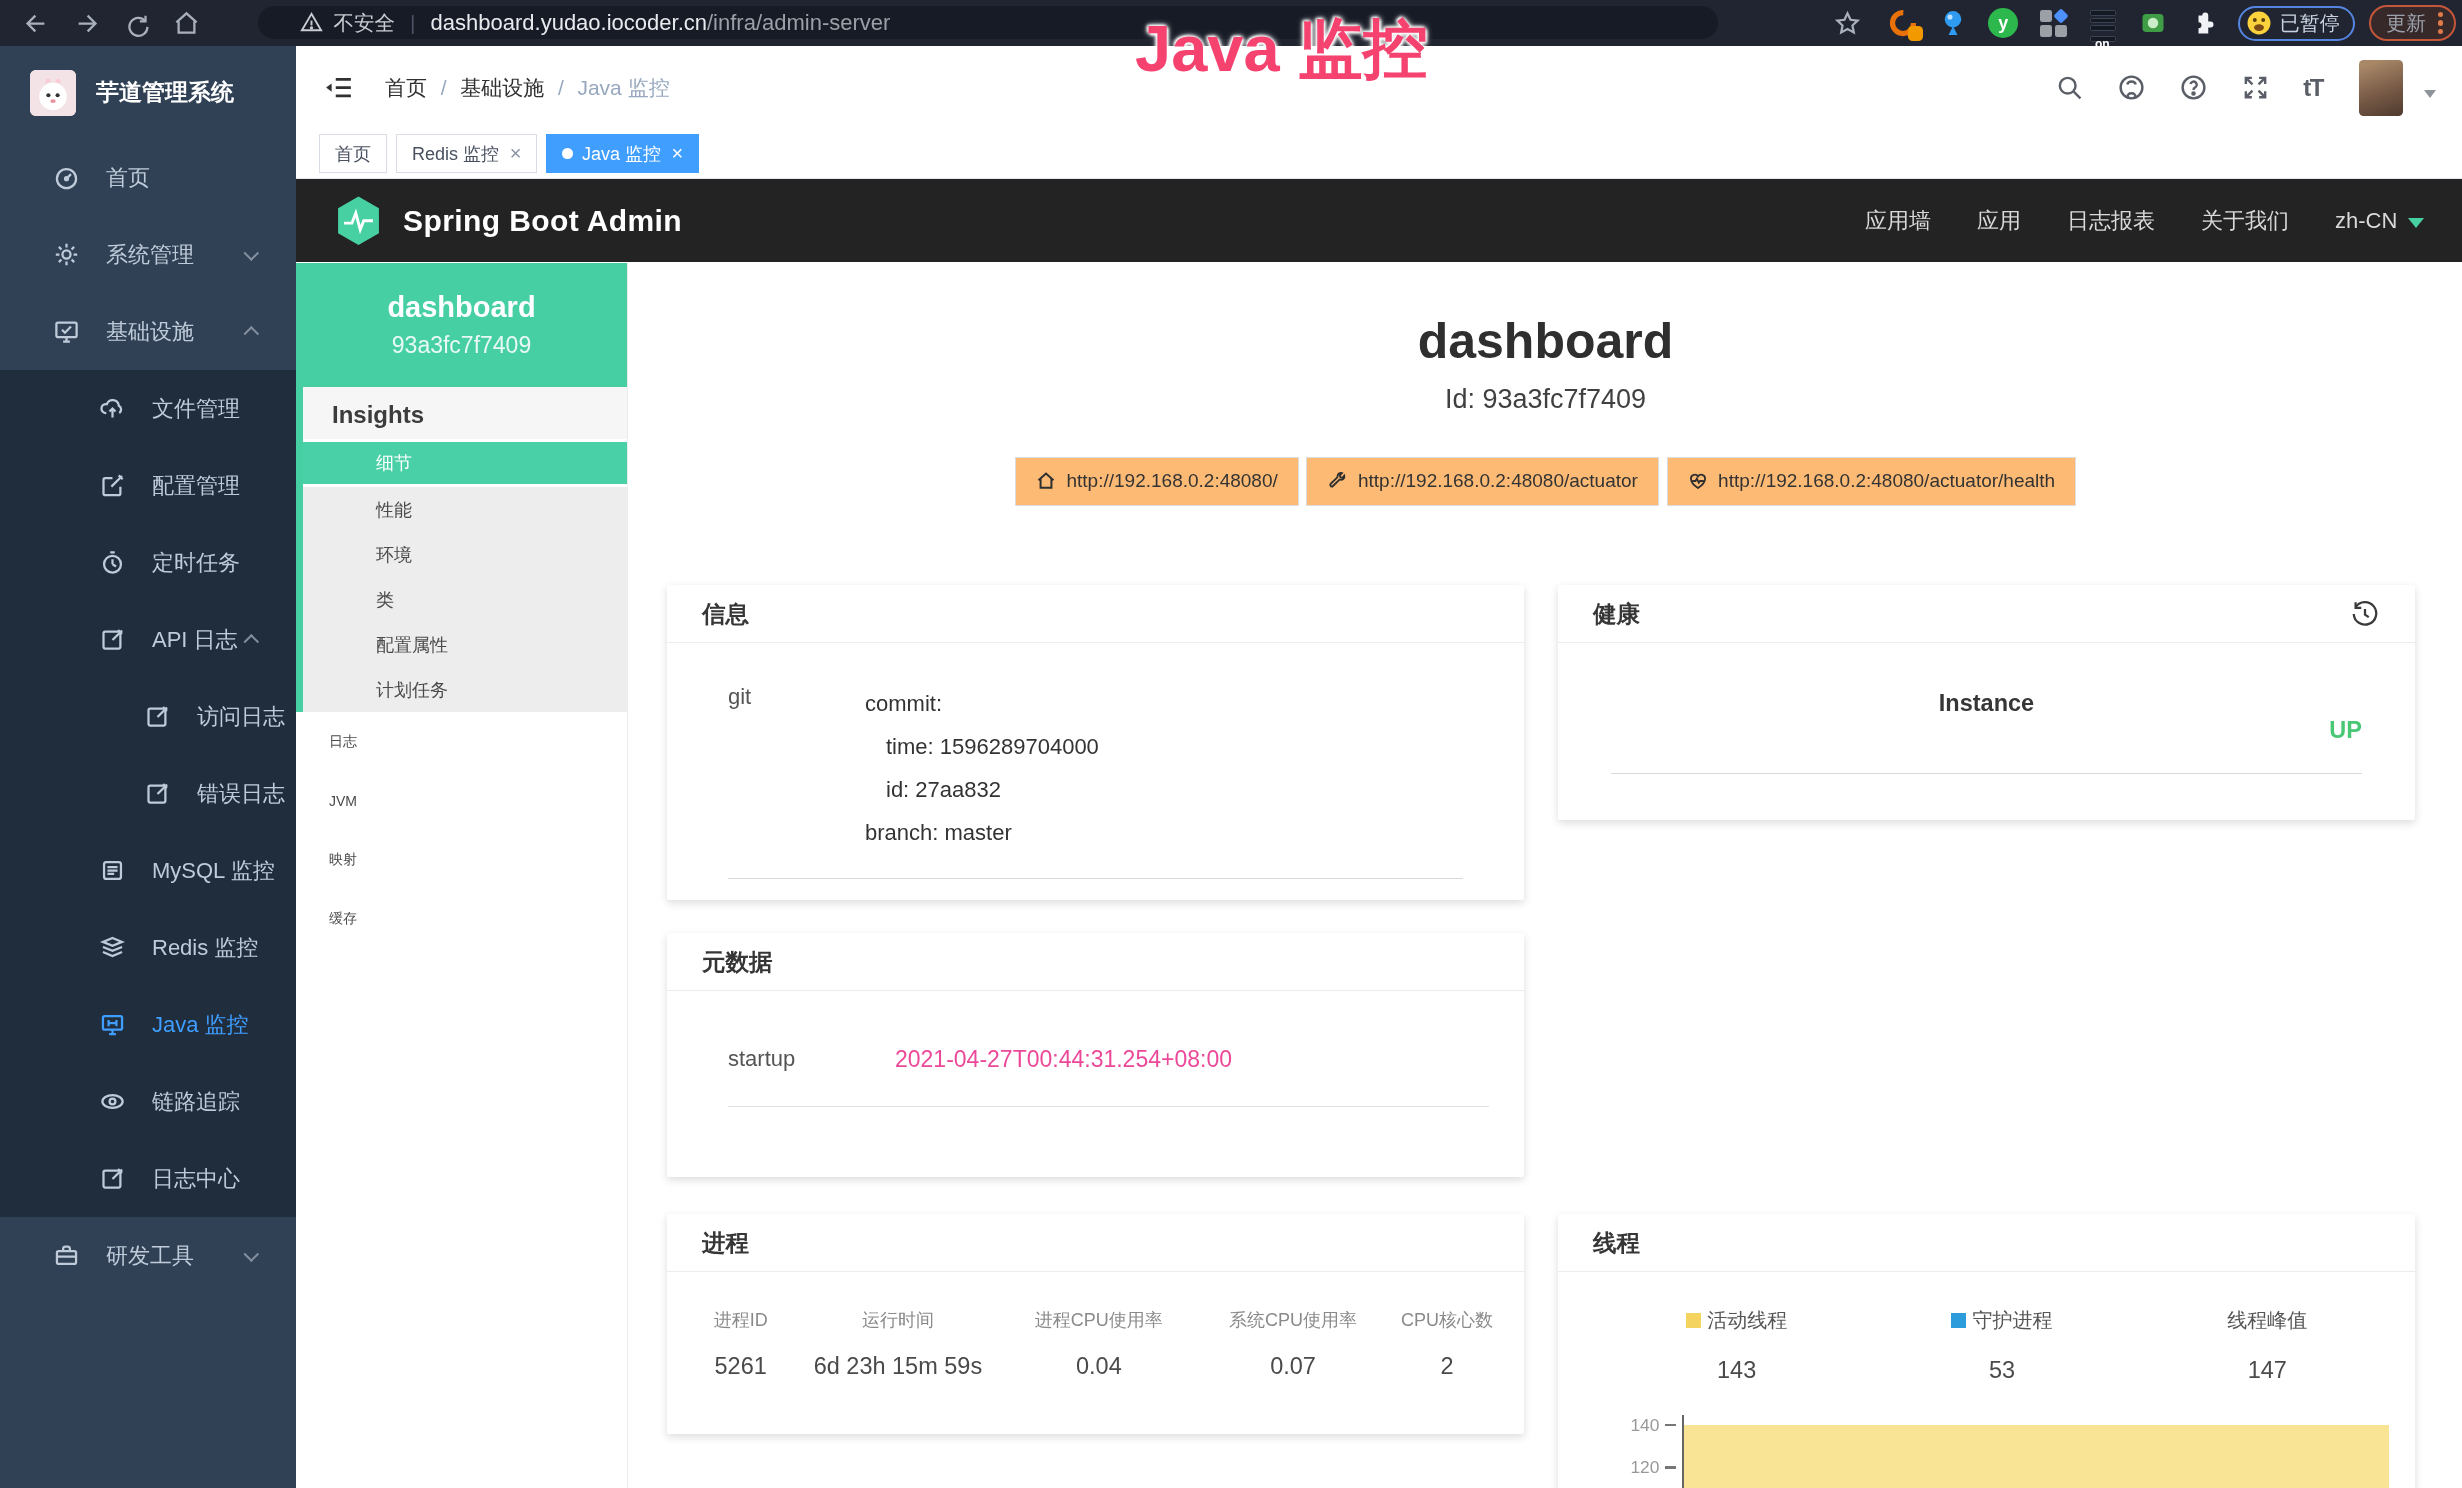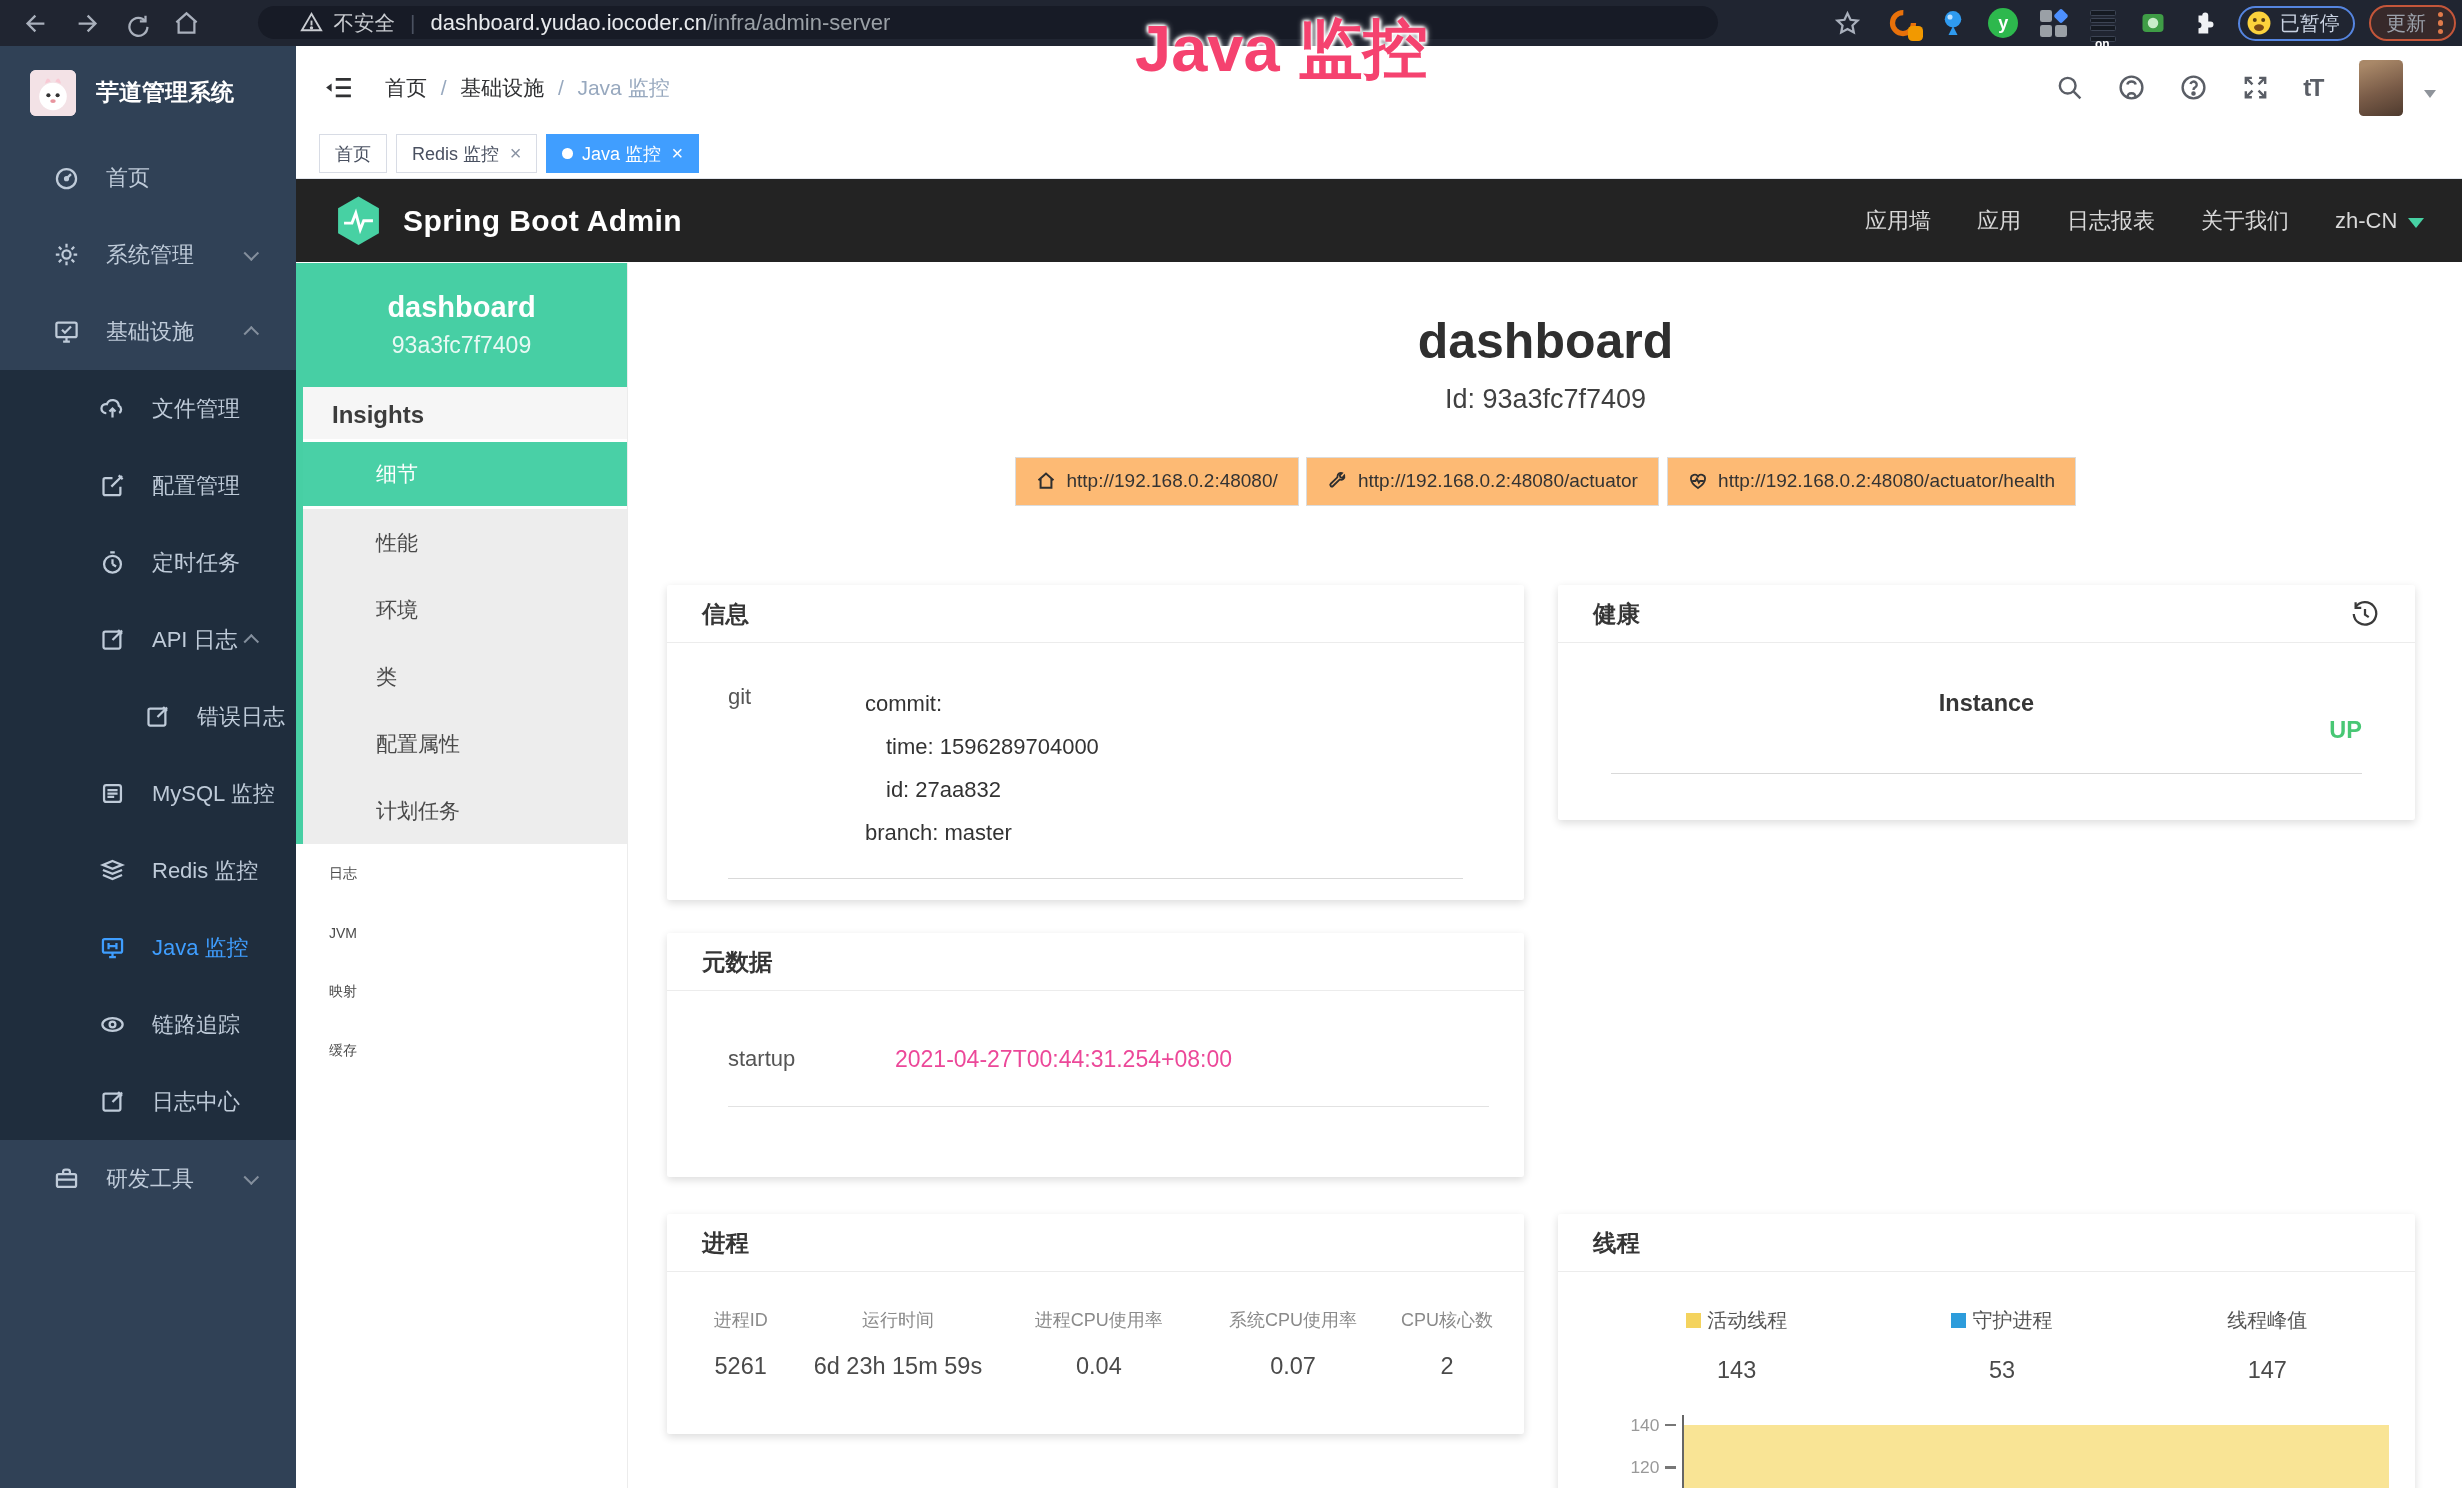--- a/index.html
+++ b/index.html
@@ -79,21 +79,21 @@
   .green-caret { width:0; height:0; border-left:8.3px solid transparent; border-right:8.3px solid transparent; border-top:10.6px solid #47d1a3; margin-left:10.6px; margin-top:4.6px; }
 
   
   .content { position:absolute; left:0; top:217px; width:100%; height:1226px; background:#fff; }
   .inst-nav { position:absolute; left:0; top:0; width:332px; height:100%; border-right:0.8px solid #ececec; background:#fff; }
   .inst-head { height:124px; background:#47cfa4; display:flex; flex-direction:column; align-items:center; justify-content:center; cursor:pointer; }
   .inst-name { color:#fff; font-size:29px; font-weight:bold; }
   .inst-id { color:rgba(255,255,255,.88); font-size:23px; margin-top:7.6px; }
   .insights-block { border-left:7.6px solid #47cfa4; background:#ededed; }
   .insights-title { height:55px; line-height:55px; padding-left:29px; font-size:24px; font-weight:bold; color:#3c3c3c; background:#f6f6f6; border-bottom:3px solid #fff; }
-  .ins-item { height:67px; display:flex; align-items:center; padding-left:73px; font-size:21px; color:#4a4a4a; cursor:pointer; }
+  .ins-item { height:45px; display:flex; align-items:center; padding-left:73px; font-size:18px; color:#4a4a4a; cursor:pointer; }
   .ins-item.active { background:#49d0a6; color:#fff; border-bottom:3px solid #fff; }
   .root-item { height:59px; display:flex; align-items:center; padding-left:33px; font-size:14px; color:#4a4a4a; background:#fff; cursor:pointer; }
 
   .panel { position:absolute; left:332px; top:0; right:0; bottom:0; overflow:hidden; background:#fff; }
   .pg-title { text-align:center; margin-top:49px; font-size:50px; font-weight:600; color:#2f2f2f; }
   .pg-sub { text-align:center; margin-top:13.7px; font-size:27px; color:#404040; }
   .links { display:flex; justify-content:center; margin-top:42px; }
   .link-btn { height:49px; display:flex; align-items:center; border:0.8px solid #dcdcdc; background:#fdba74; padding:0 20px; margin:0 3.8px; font-size:19px; color:#333; cursor:pointer; }
   .link-btn .lico { width:20px; height:20px; margin-right:10.6px; color:#2f2f2f; }
 
@@ -307,20 +307,27 @@
           </svg>
         <span>定时任务</span>
       </div>
       <div class="s-item lv1">
         <svg class="ico" viewBox="0 0 24 24" fill="none" stroke="currentColor" stroke-width="2">
             <rect x="4" y="5" width="15" height="15" rx="1.5"></rect>
             <path d="M12 12.5L20.5 4M17 3.5l3.5 3.5"></path>
           </svg>
         <span>API 日志</span>
           <span class="chev up"></span>
+      </div>
+      <div class="s-item lv2">
+        <svg class="ico" viewBox="0 0 24 24" fill="none" stroke="currentColor" stroke-width="2">
+            <rect x="4" y="5" width="15" height="15" rx="1.5"></rect>
+            <path d="M12 12.5L20.5 4M17 3.5l3.5 3.5"></path>
+          </svg>
+        <span>访问日志</span>
       </div>
       <div class="s-item lv2">
         <svg class="ico" viewBox="0 0 24 24" fill="none" stroke="currentColor" stroke-width="2">
             <rect x="4" y="5" width="15" height="15" rx="1.5"></rect>
             <path d="M12 12.5L20.5 4M17 3.5l3.5 3.5"></path>
           </svg>
         <span>错误日志</span>
       </div>
       <div class="s-item lv1">
         <svg class="ico" viewBox="0 0 24 24" fill="none" stroke="currentColor" stroke-width="2">

